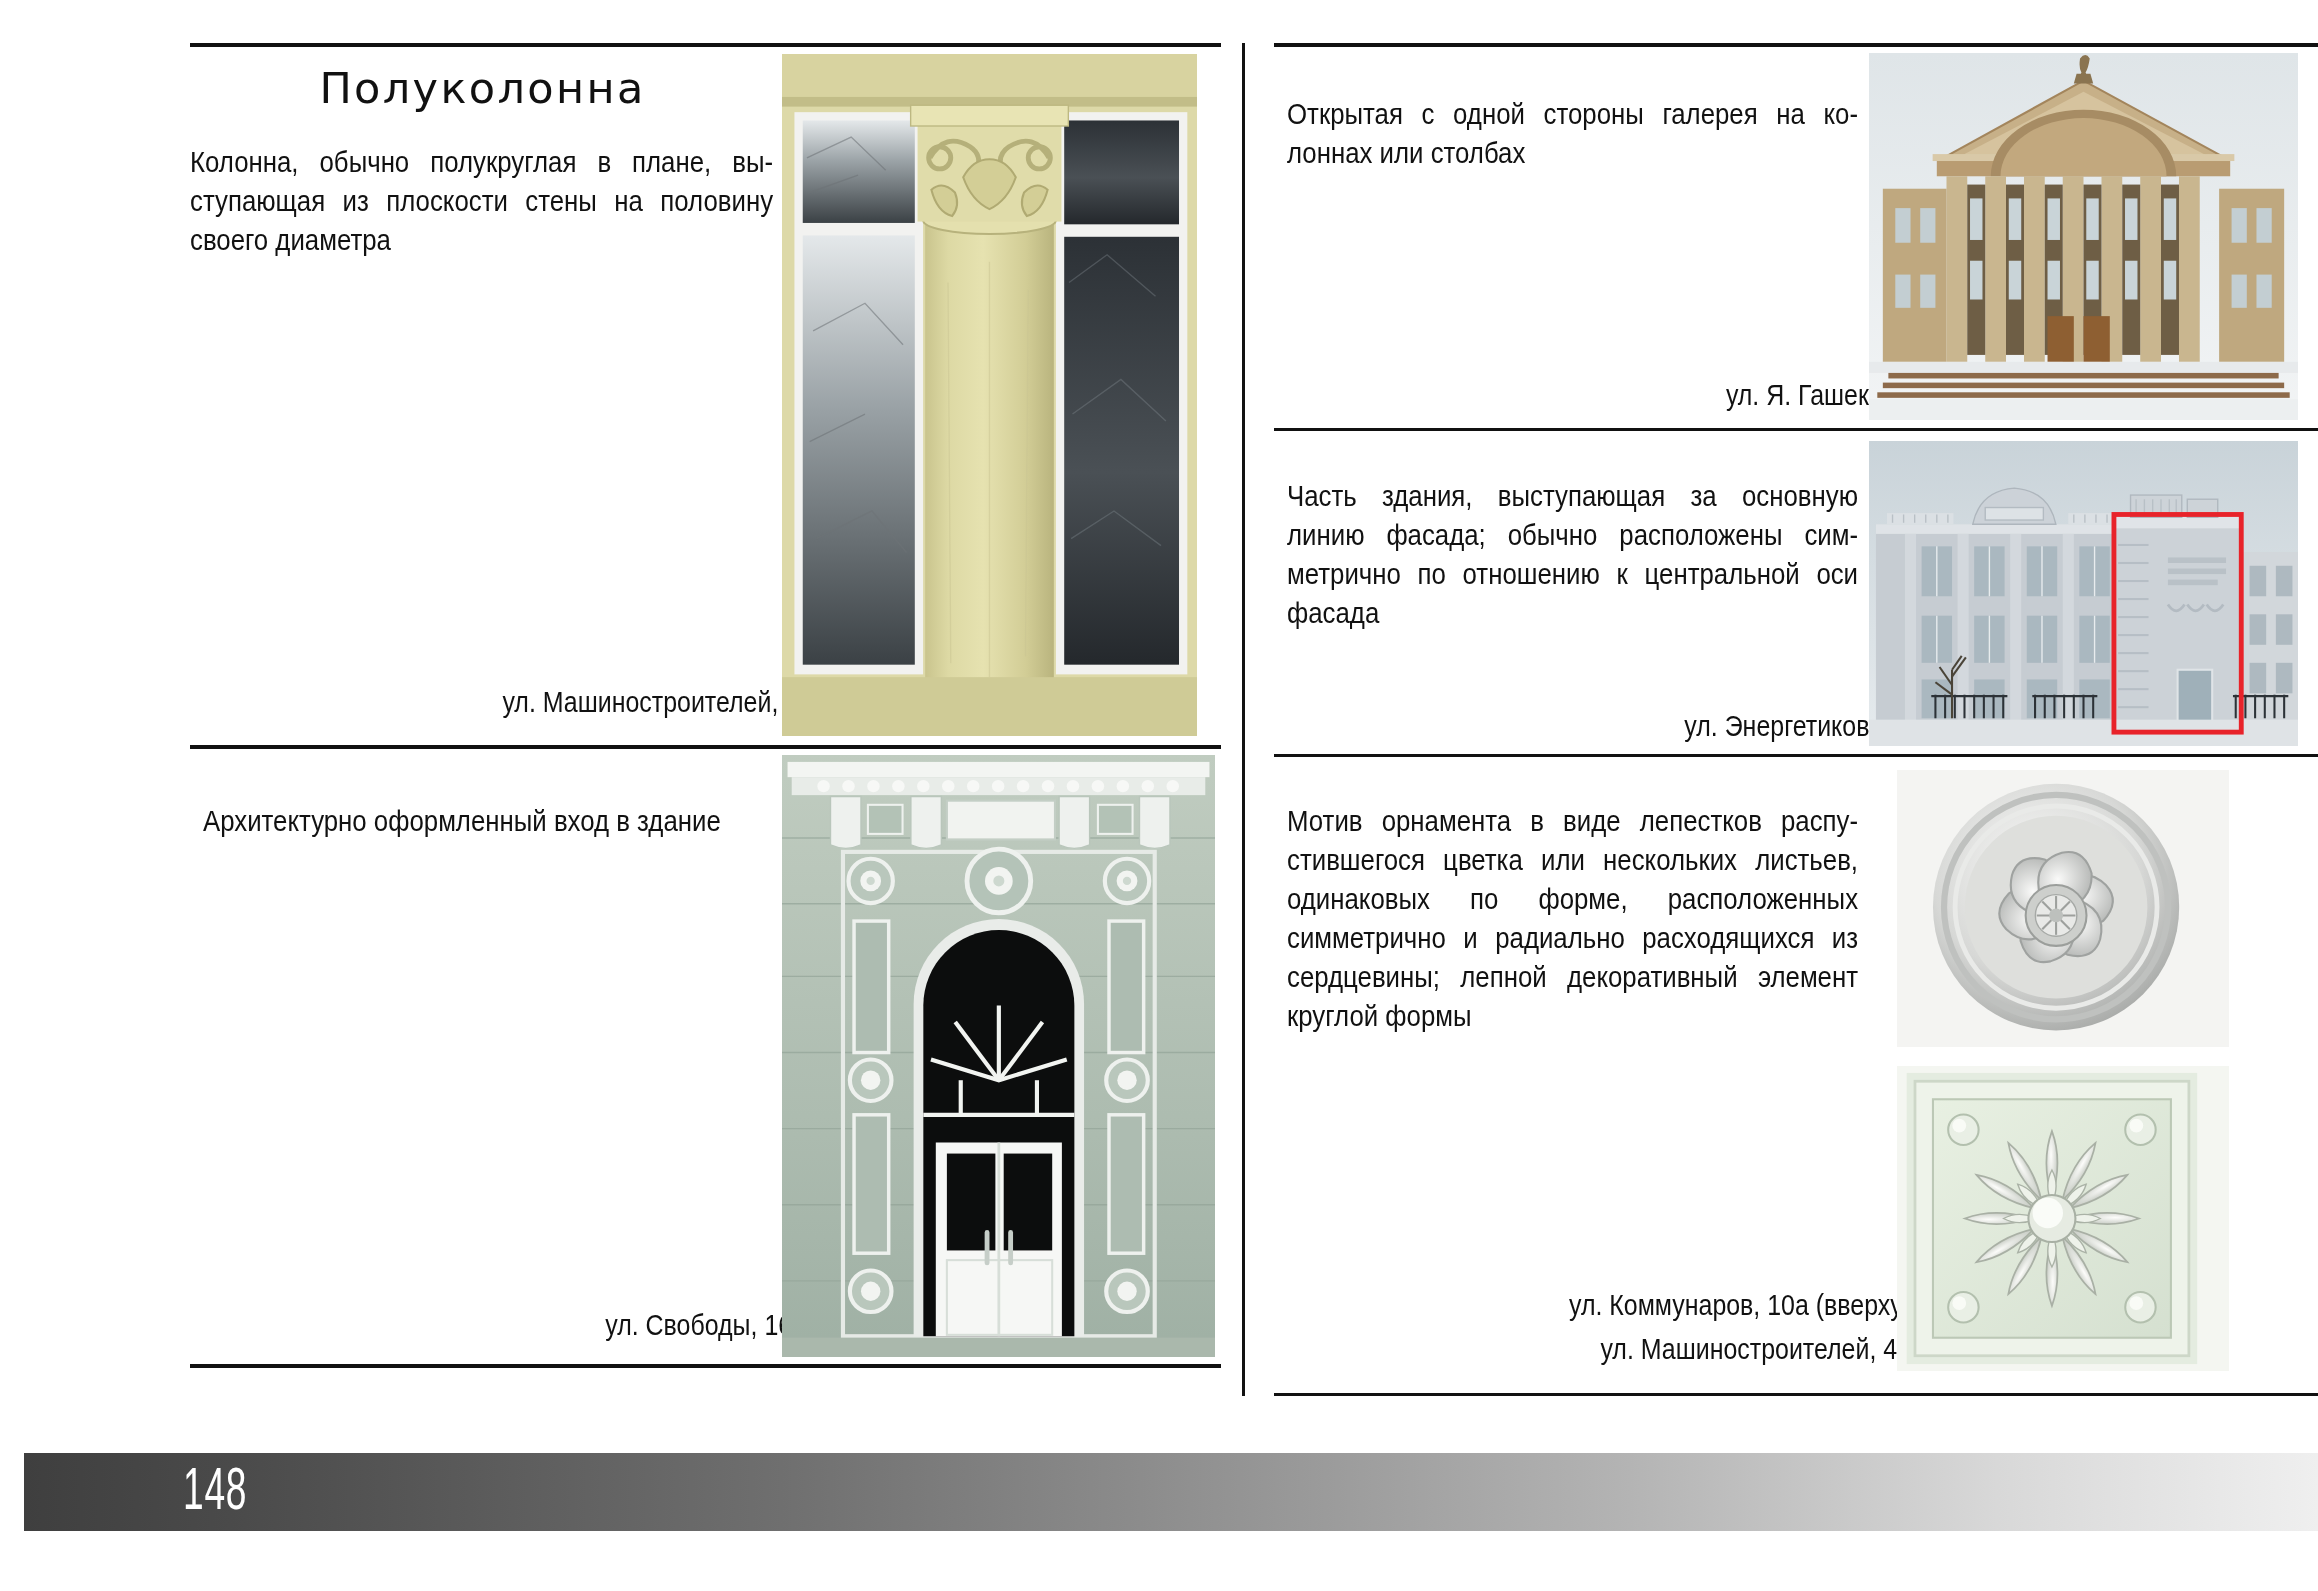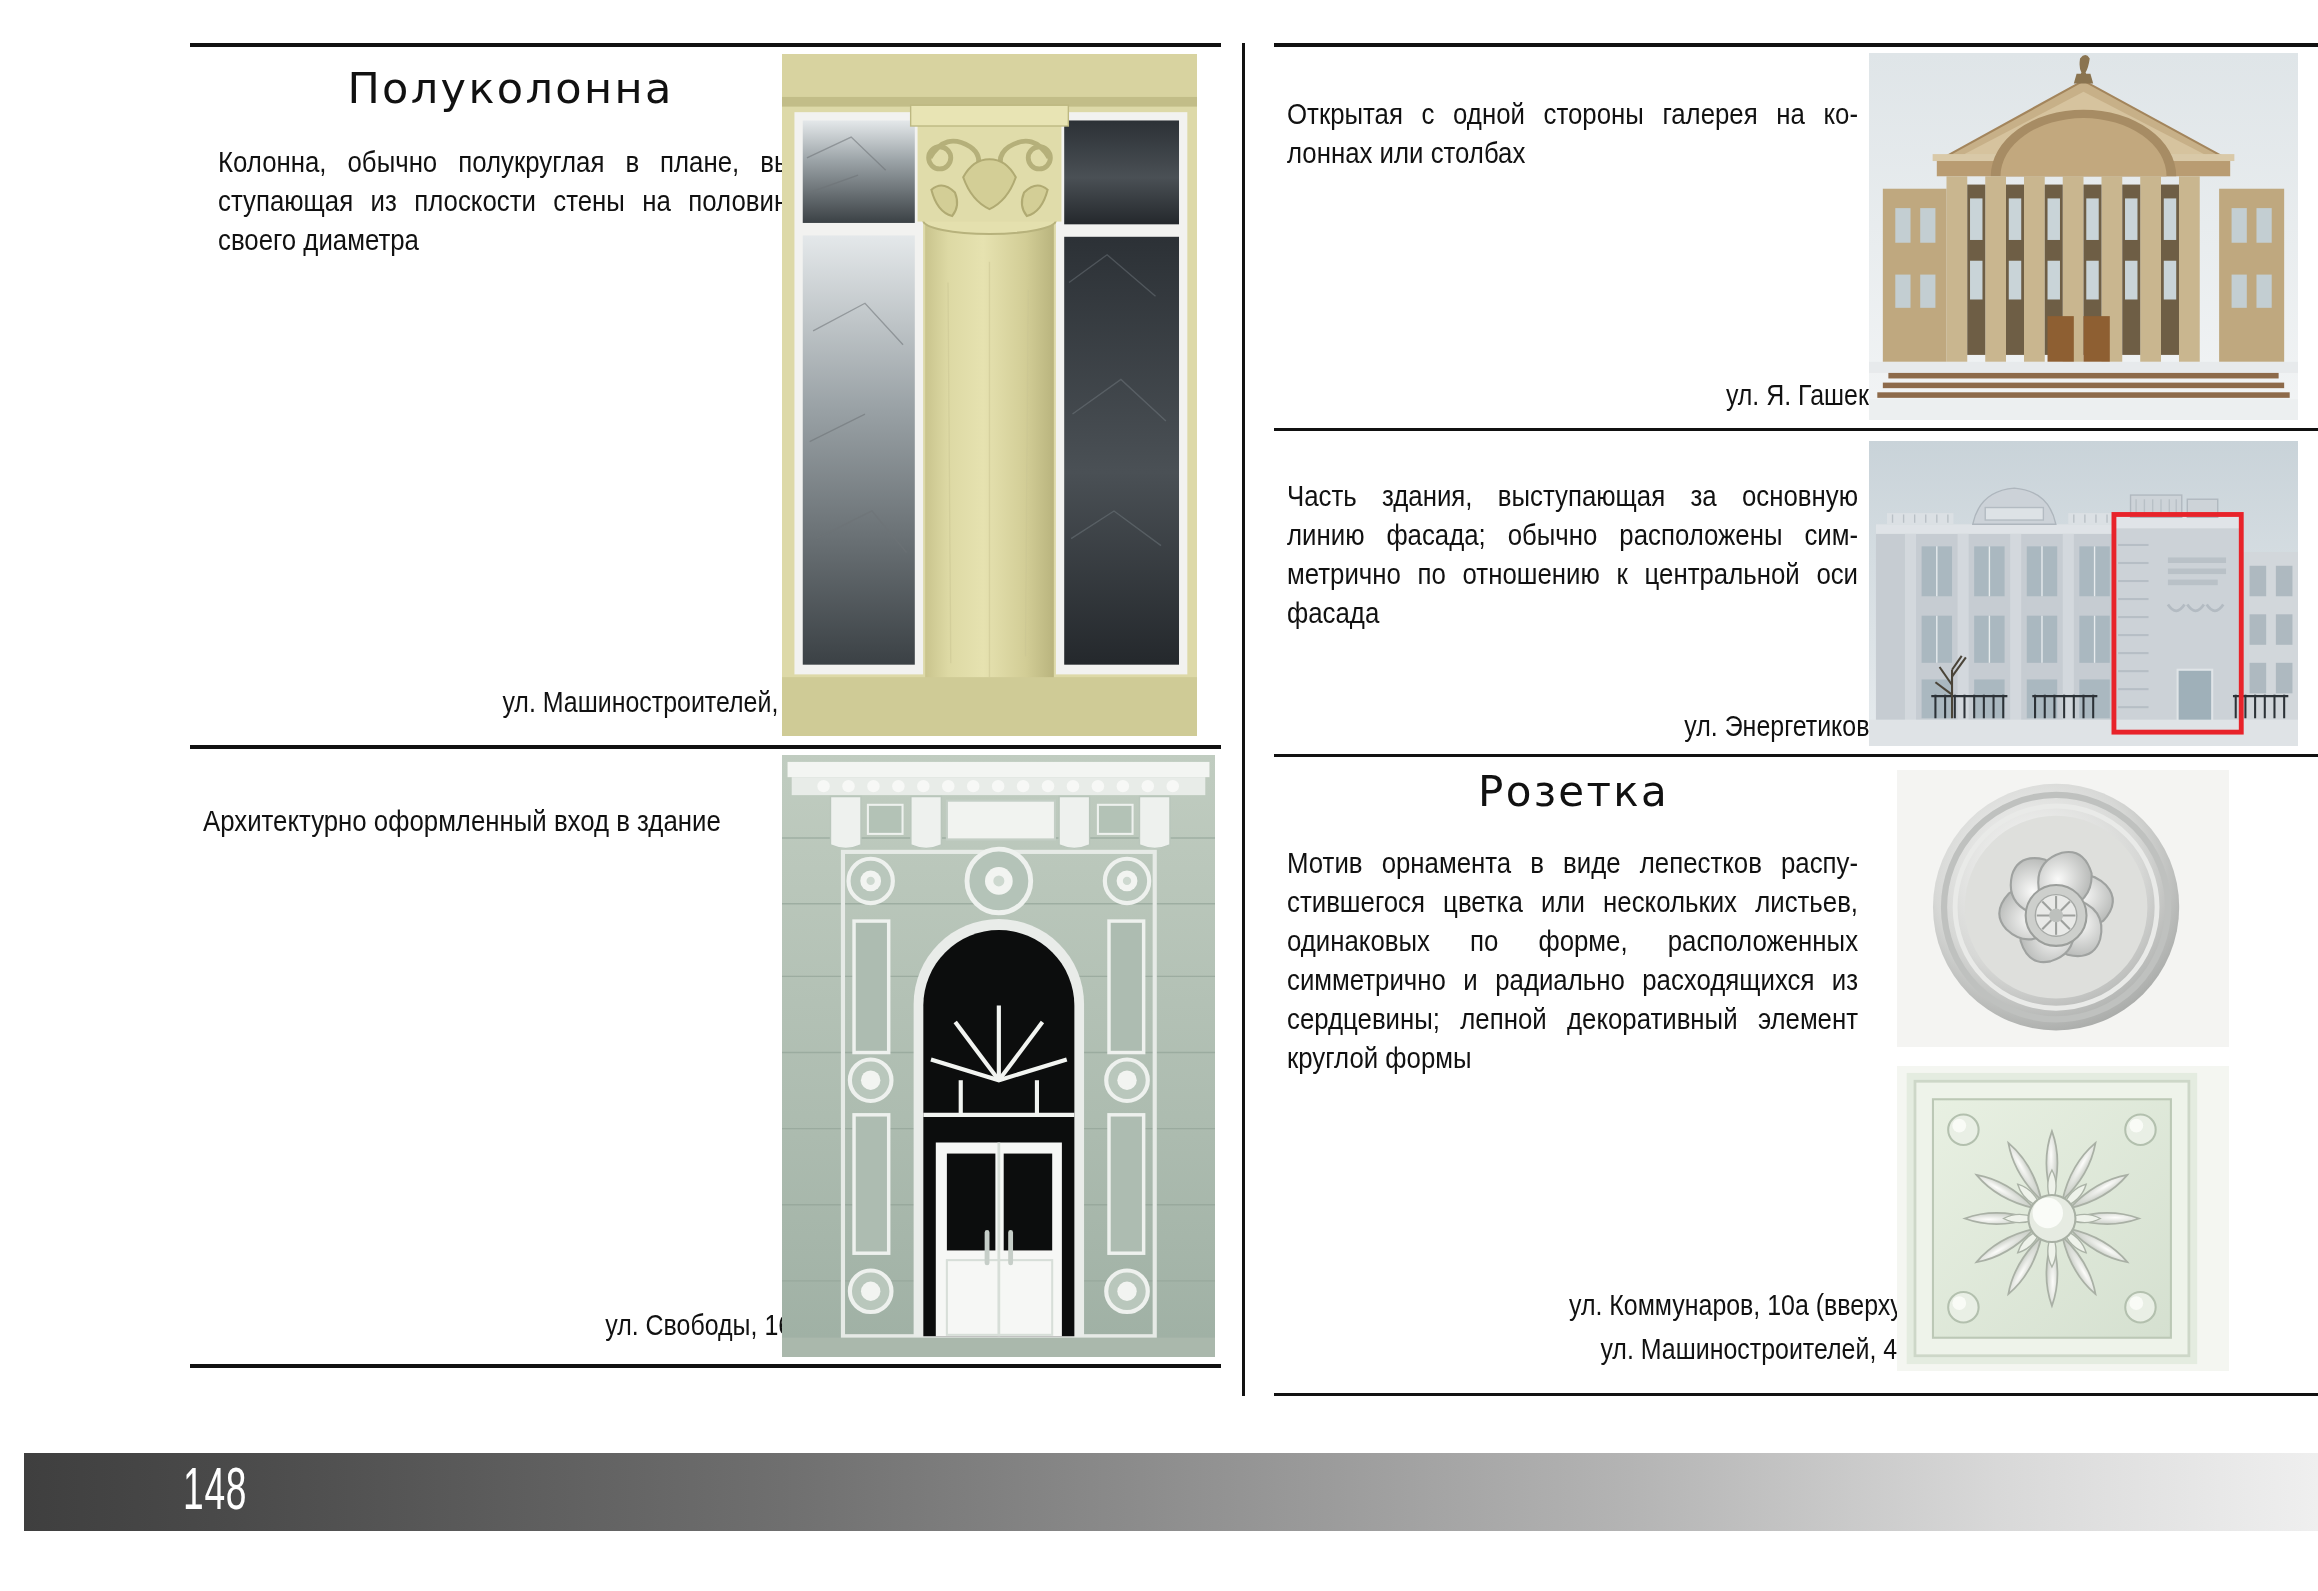--- a/index.html
+++ b/index.html
@@ -43,21 +43,21 @@
 
 <div class="page">
 
   <div class="vdivider"></div>
 
   <div class="col col-left">
 
     <div class="entry" style="top:43px;height:703px;">
       <div class="rule" style="top:0;"></div>
 
-      <div class="text-block" style="top:23.5px;left:28px;width:585px;">
+      <div class="text-block" style="top:23.5px;left:0;width:585px;">
         <div class="heading" style="font-size:43px;">Полуколонна</div>
         <div class="body-text" style="margin-top:32px;font-size:30px;width:678px;">Колонна, обычно полукруглая в плане, вы-ступающая из плоскости стены на половину своего диаметра</div>
       </div>
 
       <div class="caption" style="bottom:25px;right:408px;font-size:29px;width:526px;">ул. Машиностроителей, 34</div>
 
       <div class="photo" style="left:592px;top:11px;width:415px;height:682px;">
         <svg viewBox="0 0 600 985" preserveAspectRatio="none">
           <defs>
             <linearGradient id="colShaft" x1="0" y1="0" x2="1" y2="0">
@@ -522,21 +522,20 @@
 
           <rect x="354" y="106" width="184" height="314" fill="none" stroke="#e8232a" stroke-width="7"></rect>
         </svg>
       </div>
     </div>
 
     <div class="entry" style="top:756px;height:640px;">
       <div class="rule thin" style="top:637px;"></div>
 
       <div class="text-block" style="top:15px;left:12.5px;width:574px;">
-        <div class="heading" style="font-size:42px;">Розетка</div>
         <div class="body-text" style="margin-top:30px;font-size:30px;width:664px;">Мотив орнамента в виде лепестков распу-стившегося цветка или нескольких листьев, одинаковых по форме, расположенных симметрично и радиально расходящихся из сердцевины; лепной декоративный элемент круглой формы</div>
       </div>
 
       <div class="caption" style="bottom:72px;right:408px;font-size:29px;width:623px;">ул. Коммунаров, 10а (вверху)</div>
       <div class="caption" style="bottom:28px;right:408px;font-size:29px;width:623px;">ул. Машиностроителей, 42</div>
 
       <div class="photo" style="left:623px;top:14px;width:332px;height:277px;">
         <svg viewBox="0 0 480 400" preserveAspectRatio="none">
           <defs>
             <radialGradient id="rgOuter" cx="42%" cy="36%" r="68%">

